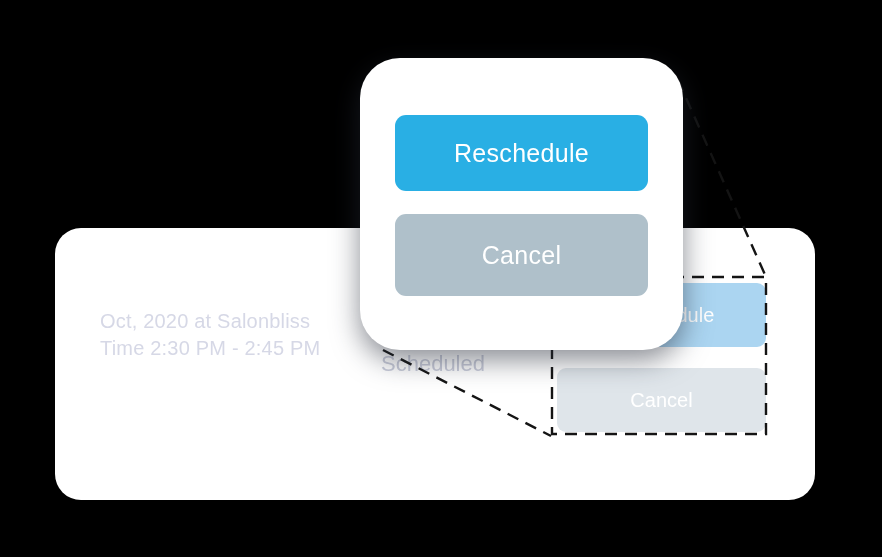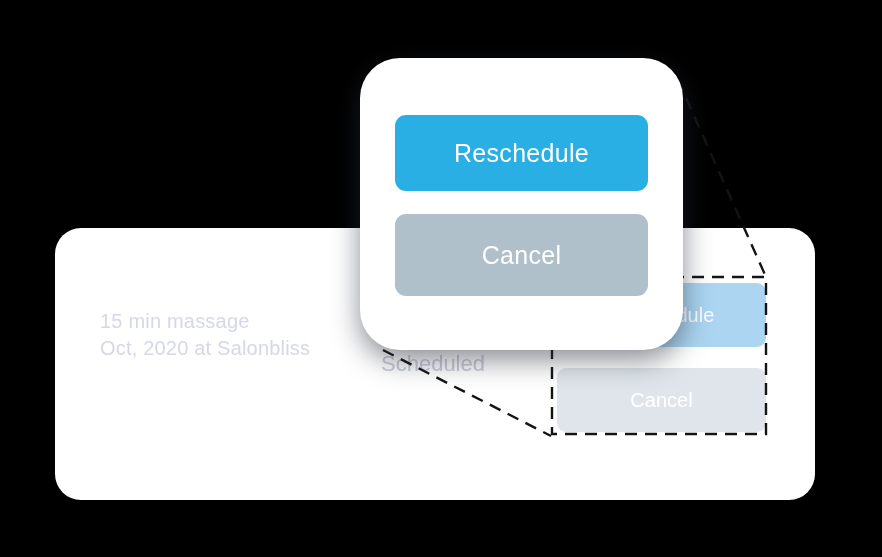--- a/index.html
+++ b/index.html
@@ -82,22 +82,22 @@
   .popup-btn.reschedule { top: 57px;  height: 76px; background: #29afe4; }
   .popup-btn.cancel     { top: 156px; height: 82px; background: #afc0ca; }
 </style>
 </head>
 <body>
 
 <div class="stage">
 
   <div class="appointment-card">
     <div class="appointment-details">
-      <div>15 min massage</div>
       <div>Oct, 2020 at Salonbliss</div>
+      <div>Time 2:30 PM - 2:45 PM</div>
     </div>
     <div class="status-label">Scheduled</div>
     <button class="mini-btn reschedule">Reschedule</button>
     <button class="mini-btn cancel">Cancel</button>
   </div>
 
   <svg class="callout-svg" width="882" height="557" viewBox="0 0 882 557" xmlns="http://www.w3.org/2000/svg">
     <rect x="552" y="277" width="214" height="157" fill="none" stroke="#141414" stroke-width="2.4" stroke-dasharray="12 8"></rect>
     <line x1="678" y1="80" x2="766" y2="277" stroke="#141414" stroke-width="2.4" stroke-dasharray="12 8"></line>
     <line x1="383" y1="350" x2="551" y2="436" stroke="#141414" stroke-width="2.4" stroke-dasharray="12 8"></line>

